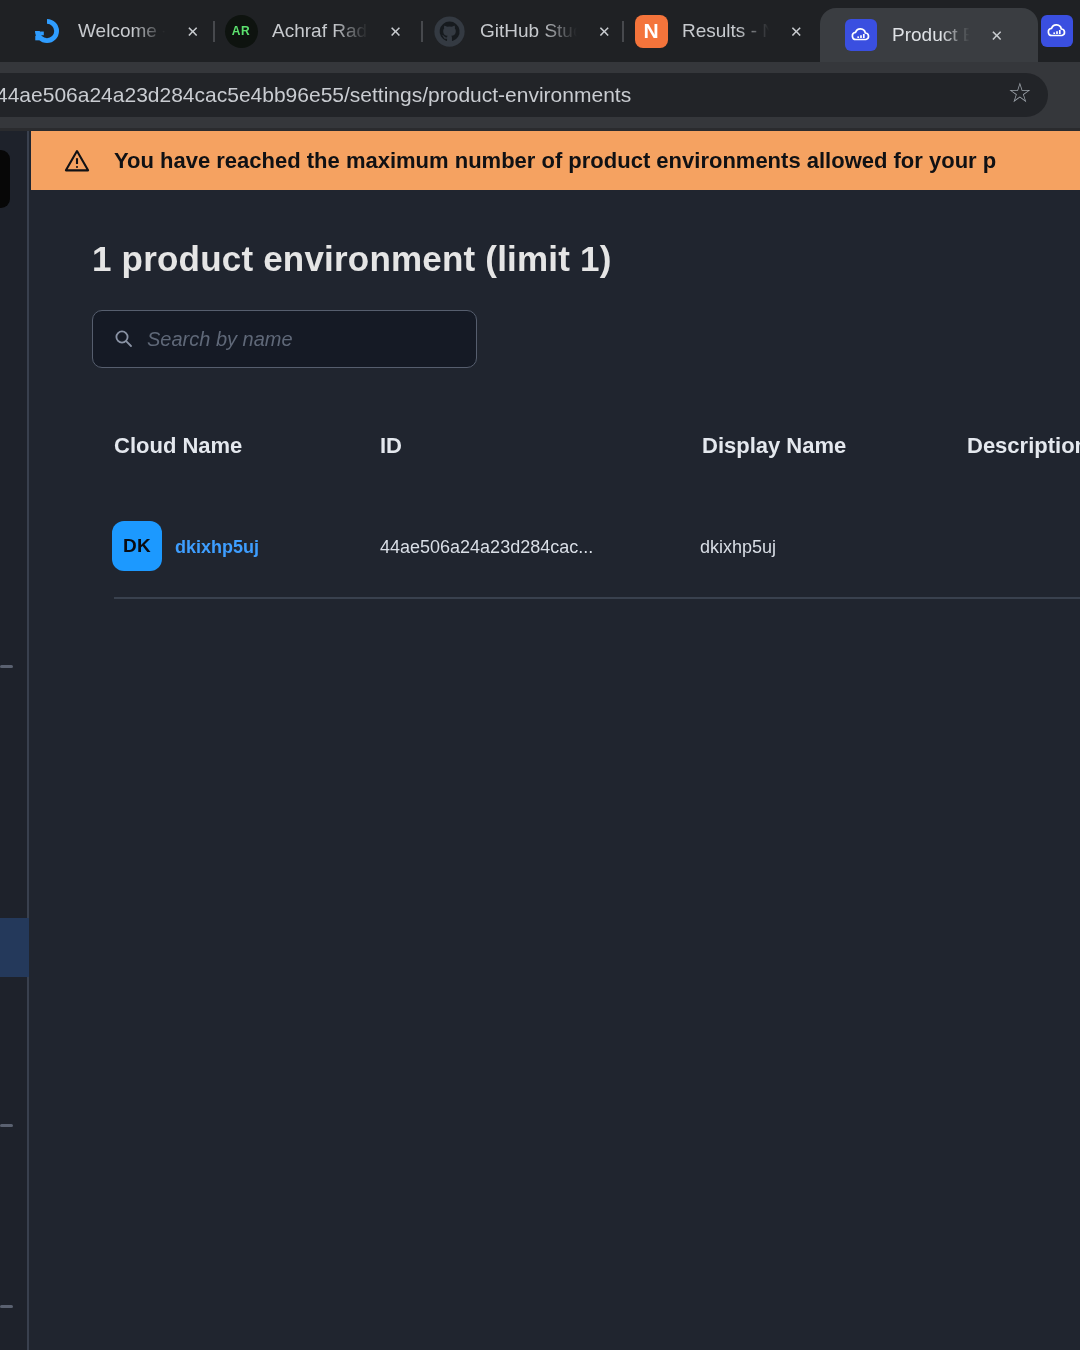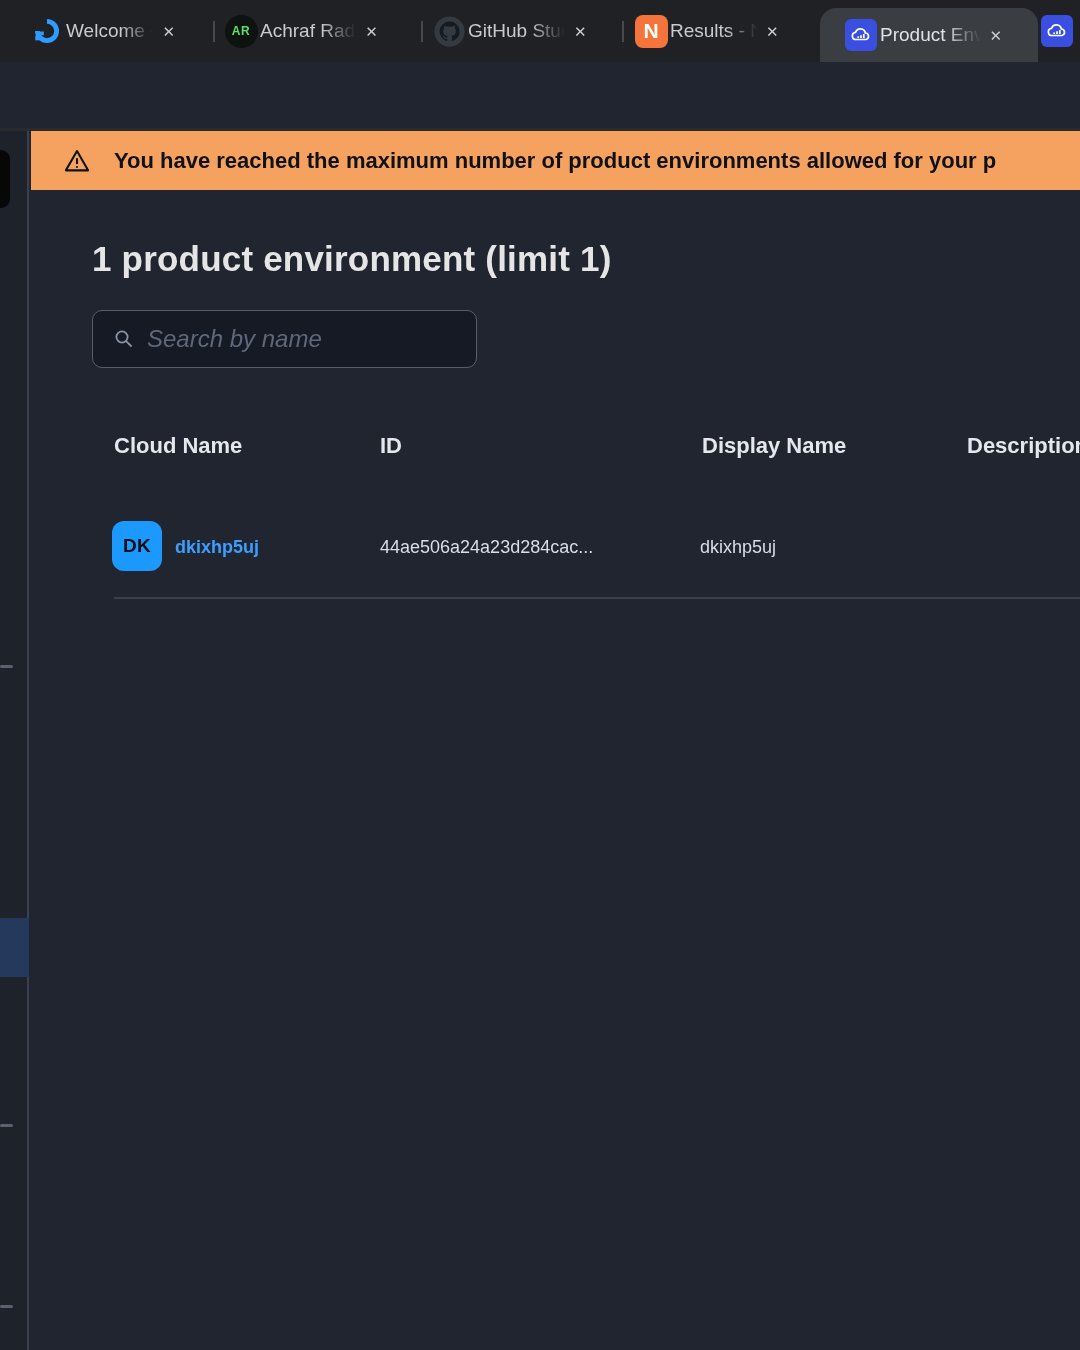--- a/index.html
+++ b/index.html
@@ -2,21 +2,21 @@
 <html><head>
 <meta charset="utf-8">
 <style>
   * { margin:0; padding:0; box-sizing:border-box; }
   html,body { background:#000; }
   body { font-family:"Liberation Sans", sans-serif; }
   .screen { position:relative; width:1080px; height:1350px; overflow:hidden; background:#20252F; }
 
   
   .tabstrip { position:absolute; left:0; top:0; width:1080px; height:62px; background:#1F2124; }
-  .tab { position:absolute; top:0; height:62px; display:flex; align-items:center; gap:2px; cursor:default; }
+  .tab { position:absolute; top:0; height:62px; display:flex; align-items:center; gap:14px; cursor:default; }
   .tab.active { top:8px; height:54px; background:#3A3D41; border-radius:16px 16px 0 0; padding:0 31px 0 24px; }
   .tab-title { font-size:19px; color:#C7CACE; white-space:nowrap; overflow:hidden;
     -webkit-mask-image:linear-gradient(90deg,#000 62%,transparent 97%);
     mask-image:linear-gradient(90deg,#000 62%,transparent 97%); }
   .tab.active .tab-title { color:#DFE2E6; }
   .tab-close { font-size:15px; color:#C9CCD0; padding:2px 4px; line-height:1; }
   .tab-sep { position:absolute; top:21px; width:2px; height:21px; background:#47494D; }
   .favicon { width:34px; height:34px; flex:0 0 auto; display:flex; align-items:center; justify-content:center; }
   .fav-circle-ar { width:33px; height:33px; border-radius:50%; background:#0E130F; color:#5CE06E;
     font-size:12px; font-weight:bold; display:flex; align-items:center; justify-content:center; letter-spacing:0.5px; }
@@ -45,21 +45,21 @@
     display:flex; align-items:center; gap:22px; padding-left:31px; }
   .warn-icon { flex:0 0 auto; width:30px; height:28px; }
   .banner-text { font-size:22px; font-weight:bold; color:#101114; white-space:nowrap; overflow:hidden; }
 
   .page-heading { position:absolute; left:61px; top:108px; font-size:35px; font-weight:600; color:#e5e5e5; letter-spacing:0.2px; }
 
   .searchbox { position:absolute; left:61px; top:179px; width:385px; height:58px; border:1px solid #565E6E;
     border-radius:10px; background:#151A25; display:flex; align-items:center; padding:0 14px 0 20px; gap:12px; }
   .search-glyph { flex:0 0 auto; width:22px; height:22px; }
   .searchbox input { flex:1 1 auto; background:transparent; border:none; outline:none;
-    font-family:"Liberation Sans", sans-serif; font-style:italic; font-size:24px; color:#C8CEDA; min-width:0; }
+    font-family:"Liberation Sans", sans-serif; font-style:italic; font-size:20px; color:#C8CEDA; min-width:0; }
   .searchbox input::placeholder { color:#5F6878; opacity:1; }
 
   .th { position:absolute; top:302px; font-size:22px; font-weight:600; color:#E4E8EE; white-space:nowrap; }
   .th-cloud { left:83px; } .th-id { left:349px; } .th-display { left:671px; } .th-desc { left:936px; }
 
   .row-avatar { position:absolute; left:81px; top:390px; width:50px; height:50px; border-radius:12px;
     background:#1C99FF; display:flex; align-items:center; justify-content:center;
     font-size:19px; font-weight:bold; color:#0A0D12; letter-spacing:0.3px; }
   .cell { position:absolute; top:402px; font-size:18px; line-height:28px; color:#D9DEE6; white-space:nowrap; }
   .cell-name { left:144px; color:#3E9EFF; font-weight:600; text-decoration:none; cursor:pointer; }
@@ -138,20 +138,26 @@
             <line x1="9.2" y1="15" x2="9.2" y2="13.4"></line>
             <line x1="12" y1="15" x2="12" y2="12.2"></line>
             <line x1="14.8" y1="15" x2="14.8" y2="11"></line>
           </svg>
         </span>
       </span>
       <span class="tab-title"></span>
     </div>
   </div>
 
+  <div class="toolbar">
+    <div class="omnibox">
+      <span class="url-text">44ae506a24a23d284cac5e4bb96e55/settings/product-environments</span>
+      <span class="bookmark">☆</span>
+    </div>
+  </div>
   <div class="chrome-edge"></div>
 
   <div class="sidebar">
     <div class="side-blob"></div>
     <div class="side-tick tick-1"></div>
     <div class="side-selected"></div>
     <div class="side-tick tick-2"></div>
     <div class="side-tick tick-3"></div>
   </div>
 

